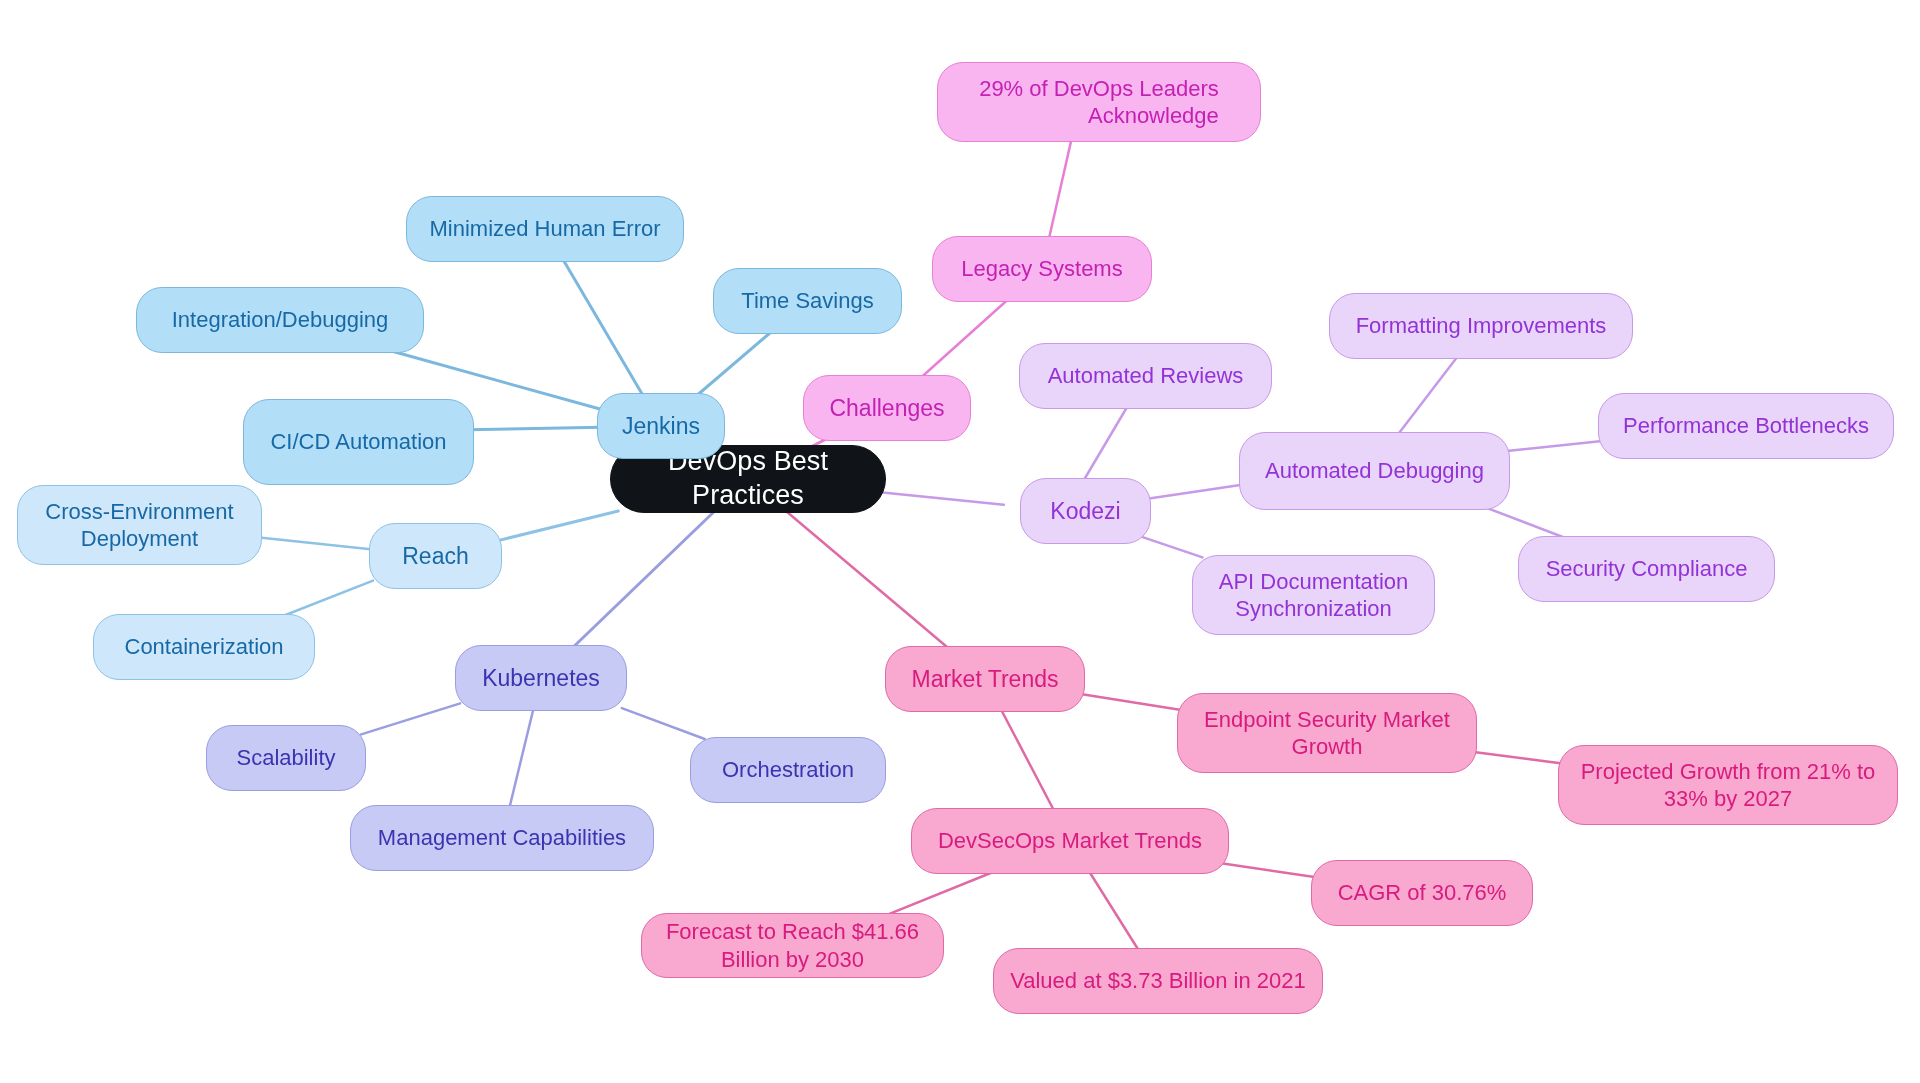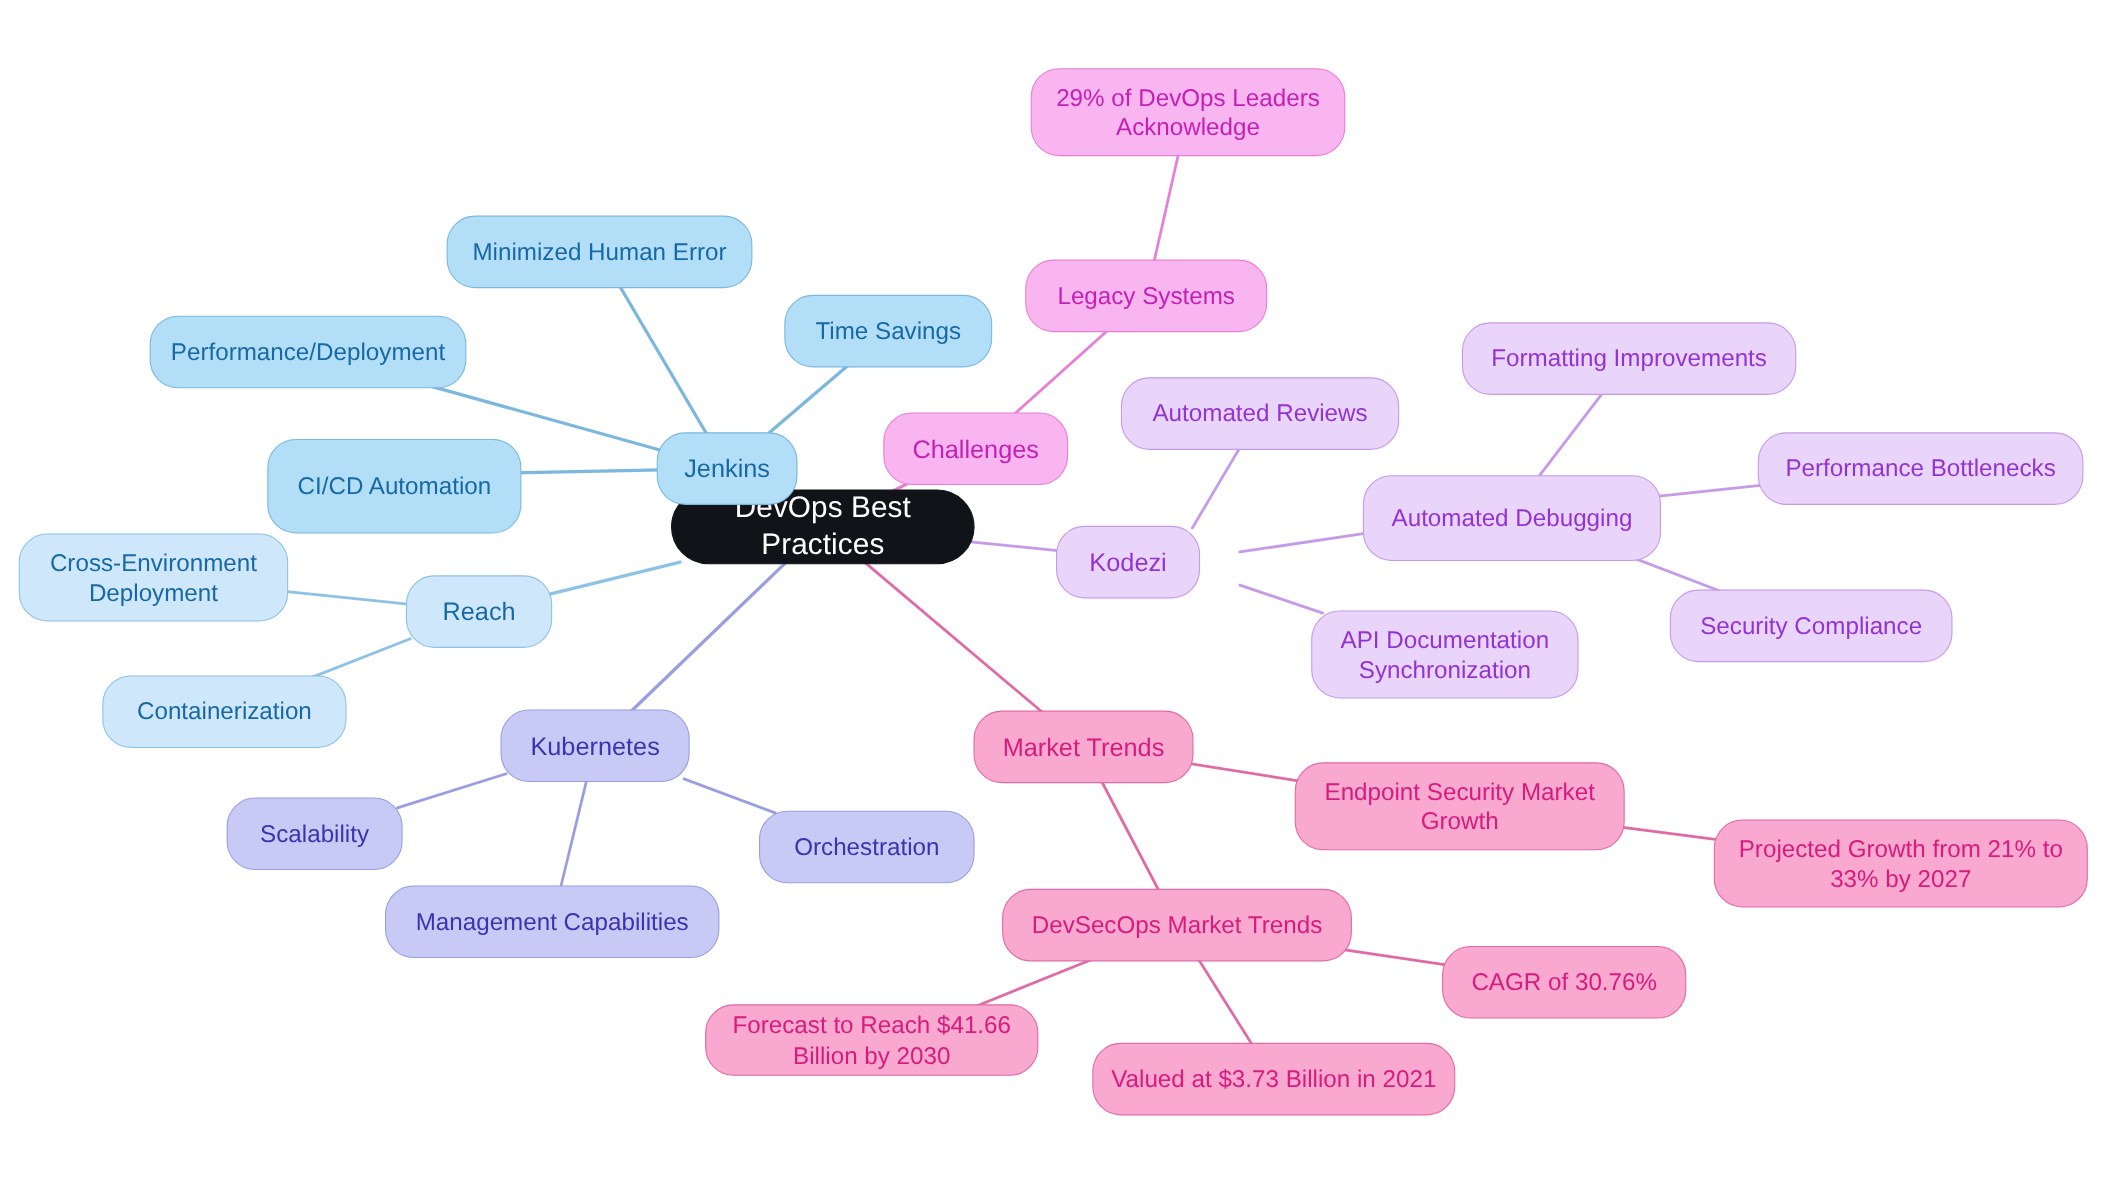--- a/index.html
+++ b/index.html
@@ -47,36 +47,36 @@
       <line x1="1001.3" y1="710.0" x2="1053.7" y2="810.0" stroke="#e06aa6" stroke-width="2.5" stroke-linecap="round"></line>
       <line x1="1468.0" y1="751.3" x2="1568.2" y2="764.3" stroke="#e06aa6" stroke-width="2.5" stroke-linecap="round"></line>
       <line x1="1219.5" y1="863.1" x2="1317.7" y2="877.6" stroke="#e06aa6" stroke-width="2.5" stroke-linecap="round"></line>
       <line x1="993.1" y1="872.0" x2="885.7" y2="915.4" stroke="#e06aa6" stroke-width="2.5" stroke-linecap="round"></line>
       <line x1="1089.5" y1="872.0" x2="1138.5" y2="950.0" stroke="#e06aa6" stroke-width="2.5" stroke-linecap="round"></line>
     </svg>
   <div id="nodes">
       <div class="node root" style="left: 610px; top: 445px; width: 276px; height: 68px; background: rgb(16, 20, 24); border-color: rgb(16, 20, 24); color: rgb(255, 255, 255);">DevOps Best Practices</div>
       <div class="node lvl1" style="left: 597px; top: 393px; width: 128px; height: 66px; background: rgb(179, 222, 248); border-color: rgb(124, 184, 221); color: rgb(23, 105, 166);">Jenkins</div>
       <div class="node lvl2" style="left: 406px; top: 196px; width: 278px; height: 66px; background: rgb(179, 222, 248); border-color: rgb(124, 184, 221); color: rgb(23, 105, 166);">Minimized Human Error</div>
-      <div class="node lvl2" style="left: 136px; top: 287px; width: 288px; height: 66px; background: rgb(179, 222, 248); border-color: rgb(124, 184, 221); color: rgb(23, 105, 166);">Performance/Deployment</div>
+      <div class="node lvl2" style="left: 136px; top: 287px; width: 288px; height: 66px; background: rgb(179, 222, 248); border-color: rgb(124, 184, 221); color: rgb(23, 105, 166);">Integration/Debugging</div>
       <div class="node lvl2" style="left: 243px; top: 399px; width: 231px; height: 86px; background: rgb(179, 222, 248); border-color: rgb(124, 184, 221); color: rgb(23, 105, 166);">CI/CD Automation</div>
       <div class="node lvl2" style="left: 713px; top: 268px; width: 189px; height: 66px; background: rgb(179, 222, 248); border-color: rgb(124, 184, 221); color: rgb(23, 105, 166);">Time Savings</div>
       <div class="node lvl1" style="left: 369px; top: 523px; width: 133px; height: 66px; background: rgb(207, 231, 251); border-color: rgb(142, 194, 228); color: rgb(23, 105, 166);">Reach</div>
       <div class="node lvl2" style="left: 17px; top: 485px; width: 245px; height: 80px; background: rgb(207, 231, 251); border-color: rgb(142, 194, 228); color: rgb(23, 105, 166);">Cross-Environment
 Deployment</div>
       <div class="node lvl2" style="left: 93px; top: 614px; width: 222px; height: 66px; background: rgb(207, 231, 251); border-color: rgb(142, 194, 228); color: rgb(23, 105, 166);">Containerization</div>
       <div class="node lvl1" style="left: 455px; top: 645px; width: 172px; height: 66px; background: rgb(199, 202, 245); border-color: rgb(154, 158, 224); color: rgb(58, 52, 176);">Kubernetes</div>
       <div class="node lvl2" style="left: 206px; top: 725px; width: 160px; height: 66px; background: rgb(199, 202, 245); border-color: rgb(154, 158, 224); color: rgb(58, 52, 176);">Scalability</div>
       <div class="node lvl2" style="left: 350px; top: 805px; width: 304px; height: 66px; background: rgb(199, 202, 245); border-color: rgb(154, 158, 224); color: rgb(58, 52, 176);">Management Capabilities</div>
       <div class="node lvl2" style="left: 690px; top: 737px; width: 196px; height: 66px; background: rgb(199, 202, 245); border-color: rgb(154, 158, 224); color: rgb(58, 52, 176);">Orchestration</div>
       <div class="node lvl1" style="left: 803px; top: 375px; width: 168px; height: 66px; background: rgb(249, 181, 239); border-color: rgb(232, 127, 214); color: rgb(196, 33, 180);">Challenges</div>
       <div class="node lvl2" style="left: 932px; top: 236px; width: 220px; height: 66px; background: rgb(249, 181, 239); border-color: rgb(232, 127, 214); color: rgb(196, 33, 180);">Legacy Systems</div>
-      <div class="node lvl3" style="left: 937px; top: 62px; width: 286px; height: 80px; background: rgb(249, 181, 239); border-color: rgb(232, 127, 214); color: rgb(196, 33, 180);">29% of DevOps Leaders
+      <div class="node lvl3" style="left: 937px; top: 62px; width: 324px; height: 80px; background: rgb(249, 181, 239); border-color: rgb(232, 127, 214); color: rgb(196, 33, 180); text-align: right;">29% of DevOps Leaders
 Acknowledge</div>
-      <div class="node lvl1" style="left: 960px; top: 478px; width: 131px; height: 66px; background: rgb(233, 212, 250); border-color: rgb(199, 154, 232); color: rgb(147, 51, 214);">Kodezi</div>
+      <div class="node lvl1" style="left: 1020px; top: 478px; width: 131px; height: 66px; background: rgb(233, 212, 250); border-color: rgb(199, 154, 232); color: rgb(147, 51, 214);">Kodezi</div>
       <div class="node lvl2" style="left: 1019px; top: 343px; width: 253px; height: 66px; background: rgb(233, 212, 250); border-color: rgb(199, 154, 232); color: rgb(147, 51, 214);">Automated Reviews</div>
       <div class="node lvl2" style="left: 1239px; top: 432px; width: 271px; height: 78px; background: rgb(233, 212, 250); border-color: rgb(199, 154, 232); color: rgb(147, 51, 214);">Automated Debugging</div>
       <div class="node lvl2" style="left: 1192px; top: 555px; width: 243px; height: 80px; background: rgb(233, 212, 250); border-color: rgb(199, 154, 232); color: rgb(147, 51, 214);">API Documentation
 Synchronization</div>
       <div class="node lvl3" style="left: 1329px; top: 293px; width: 304px; height: 66px; background: rgb(233, 212, 250); border-color: rgb(199, 154, 232); color: rgb(147, 51, 214);">Formatting Improvements</div>
       <div class="node lvl3" style="left: 1598px; top: 393px; width: 296px; height: 66px; background: rgb(233, 212, 250); border-color: rgb(199, 154, 232); color: rgb(147, 51, 214);">Performance Bottlenecks</div>
       <div class="node lvl3" style="left: 1518px; top: 536px; width: 257px; height: 66px; background: rgb(233, 212, 250); border-color: rgb(199, 154, 232); color: rgb(147, 51, 214);">Security Compliance</div>
       <div class="node lvl1" style="left: 885px; top: 646px; width: 200px; height: 66px; background: rgb(249, 168, 208); border-color: rgb(224, 106, 166); color: rgb(216, 27, 126);">Market Trends</div>
       <div class="node lvl2" style="left: 1177px; top: 693px; width: 300px; height: 80px; background: rgb(249, 168, 208); border-color: rgb(224, 106, 166); color: rgb(216, 27, 126);">Endpoint Security Market
 Growth</div>

